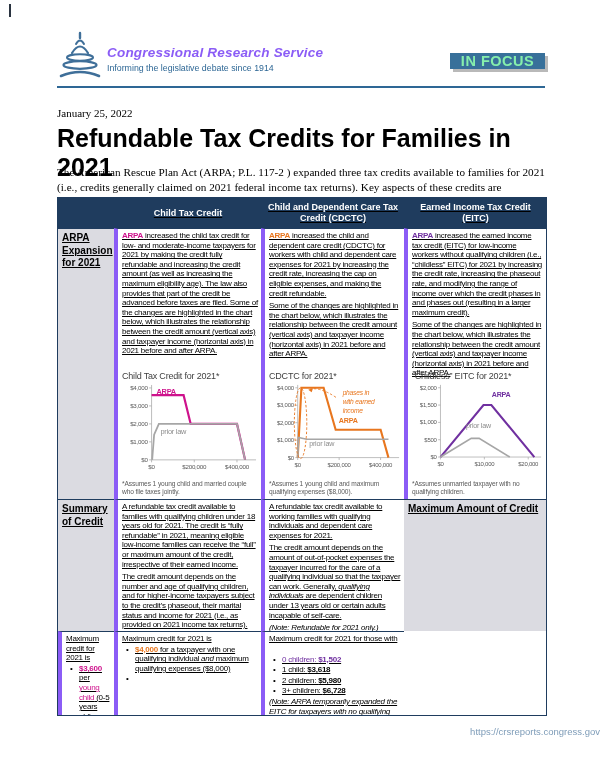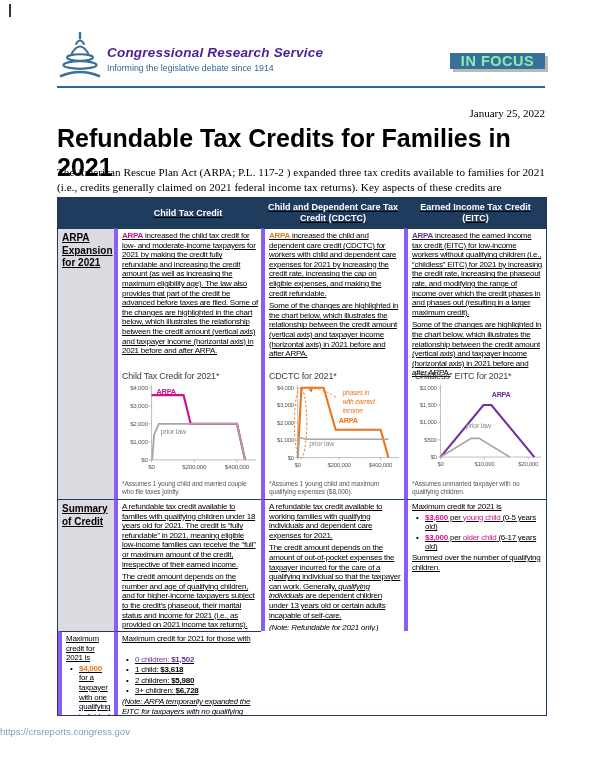--- a/index.html
+++ b/index.html
@@ -4,28 +4,28 @@
 <style>
   * { box-sizing: border-box; margin: 0; padding: 0; }
   html,body { background:#888; }
   .page { position:relative; width:600px; height:777px; background:#ffffff; margin:0 auto;
           font-family:"Liberation Sans", sans-serif; color:#000; overflow:hidden; }
   .crop-mark { position:absolute; left:9px; top:4px; width:2px; height:13px; background:#2a3340; }
 
   
   .logo { position:absolute; left:56px; top:31px; }
   .org-name { position:absolute; left:107px; top:45px; font-size:13.5px; font-weight:bold; font-style:italic;
-              color:#4c1d95; letter-spacing:0.2px; }
+              color:#8b5cf6; letter-spacing:0.2px; }
   .org-tagline { position:absolute; left:107px; top:63px; font-size:8.8px; color:#2E6795; }
   .badge { position:absolute; left:450px; top:53px; width:95px; height:16px; background:#38709A;
            color:#86efac; font-weight:bold; font-size:14.5px; letter-spacing:0.5px;
            display:flex; align-items:center; justify-content:center; box-shadow:3px 3px 0 #b9b9b9; }
   .hrule { position:absolute; left:57px; top:86px; width:488px; height:2px; background:#2E6795; }
 
-  .doc-date { position:absolute; left:57px; top:107px; width:488px; text-align:right;
+  .doc-date { position:absolute; left:57px; top:107px; width:488px; text-align:left;
               font-family:"Liberation Serif", serif; font-size:11px; }
   .doc-title { position:absolute; left:57px; top:124px; width:488px;
                font-family:Liberation Sans, sans-serif; font-size:25px; font-weight:bold; }
   .intro { position:absolute; left:57px; top:165px; width:490px;
            font-family:"Liberation Serif", serif; font-size:11.2px; line-height:1.35; }
 
   
   .ctable { position:absolute; left:57px; top:197px; display:grid;
             grid-template-columns:56px 147px 143px 142px;
             grid-template-rows:30px 271px 132px 84px;
@@ -50,21 +50,21 @@
   
   .chart { position:absolute; top:142px; left:4px; right:3px; }
   .ctitle { font-size:9px; letter-spacing:-0.2px; color:#3f3f3f; margin-bottom:1px; }
   .csvg { width:100%; height:96px; display:block; }
   .cfoot { font-size:6.6px; letter-spacing:-0.1px; color:#595959; line-height:1.2; margin-top:1px; }
   svg text { font-family:"Liberation Sans", sans-serif; }
   .tick { font-size:6.3px; fill:#595959; }
   .slabel { font-size:7.5px; }
   .anno { font-size:7px; font-style:italic; }
 
-  .footer-link { position:absolute; left:0; top:726px; width:600px; text-align:left;
+  .footer-link { position:absolute; left:0; top:726px; width:600px; text-align:right;
                  font-size:9.5px; color:#7E9CB8; text-decoration:none; display:block; }
 </style>
 </head>
 <body>
 
 <div class="page">
   <div class="crop-mark"></div>
 
   <svg class="logo" width="48" height="52" viewBox="0 0 48 52">
     <g stroke="#3F6F99" fill="none" stroke-linecap="round">
@@ -200,20 +200,21 @@
     <div class="td">
       <p>A refundable tax credit available to families with qualifying children under 18 years old for 2021. The credit is “fully refundable” in 2021, meaning eligible low-income families can receive the “full” or maximum amount of the credit, irrespective of their earned income.</p>
       <p>The credit amount depends on the number and age of qualifying children, and for higher-income taxpayers subject to the credit’s phaseout, their marital status and income for 2021 (i.e., as provided on 2021 income tax returns).</p>
     </div>
     <div class="td">
       <p>A refundable tax credit available to working families with qualifying individuals and dependent care expenses for 2021.</p>
       <p><span>The credit amount depends on the amount of out-of-pocket expenses the taxpayer incurred for the care of a qualifying individual so that the taxpayer can work. Generally, </span><span class="it">qualifying individuals</span><span> are dependent children under 13 years old or certain adults incapable of self-care.</span></p>
       <p class="it">(Note: Refundable for 2021 only.)</p>
     </div>
 
+    <div class="rl">Maximum Amount of Credit</div>
     <div class="td">
       <p style="margin-bottom:1px;">Maximum credit for 2021 is</p>
       <div class="li"><span class="dot">•</span><span><span class="mag b">$3,600</span><span> per </span><span class="mag">young child</span><span> (0-5 years old)</span></span></div>
       <div class="li"><span class="dot">•</span><span><span class="mag b">$3,000</span><span> per </span><span class="mag">older child</span><span> (6-17 years old)</span></span></div>
       <p>Summed over the number of qualifying children.</p>
     </div>
     <div class="td">
       <p style="margin-bottom:1px;">Maximum credit for 2021 is</p>
       <div class="li"><span class="dot">•</span><span><span class="org-c b">$4,000</span><span> for a taxpayer with one qualifying individual </span><span class="it">and</span><span> maximum qualifying expenses ($8,000)</span></span></div>
       <div class="li"><span class="dot">•</span></div>

